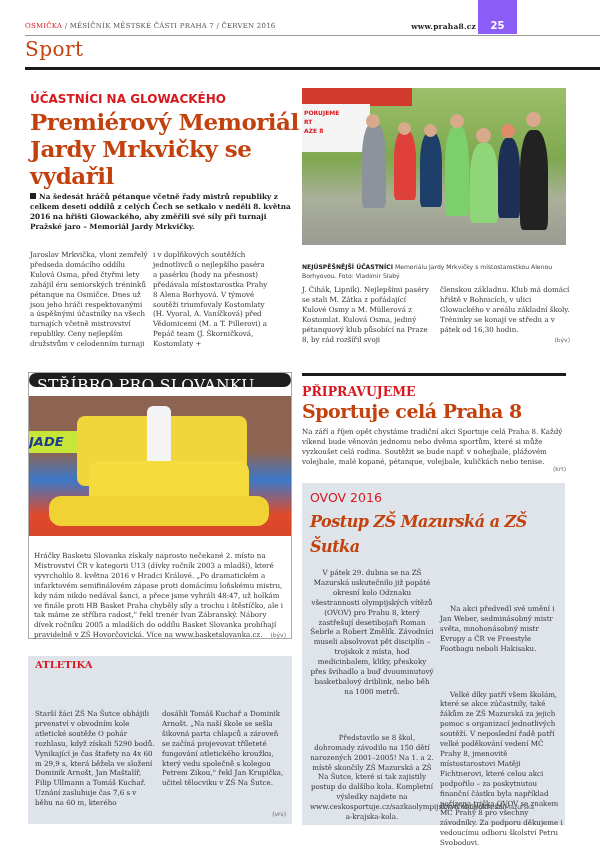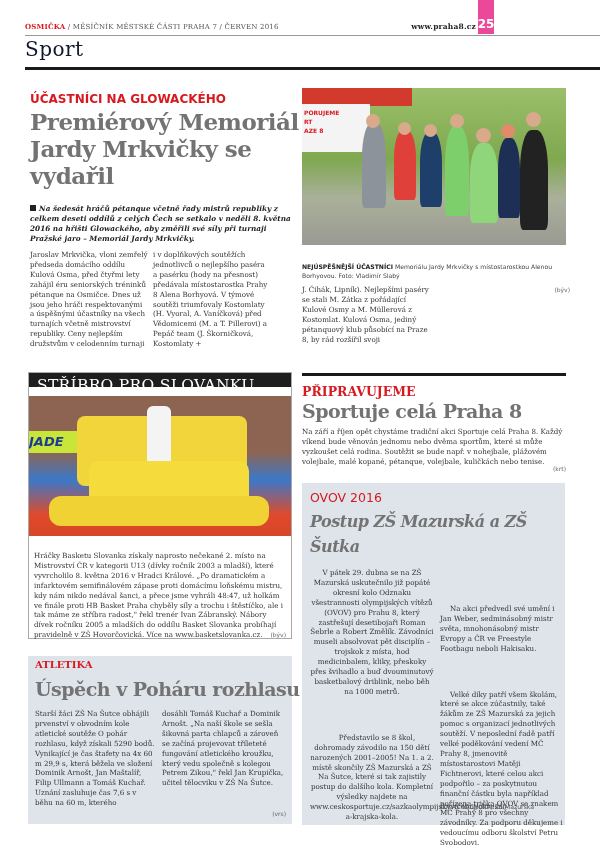--- a/index.html
+++ b/index.html
@@ -1,49 +1,49 @@
 <!DOCTYPE html>
 <html><head>
 <meta charset="utf-8">
 <style>
   * { box-sizing: border-box; margin: 0; padding: 0; }
   html, body { width: 600px; height: 849px; background: #ffffff; overflow: hidden; }
   body { position: relative; font-family: "DejaVu Serif", serif; color: #2a2a2a; }
 
   
   .hdr { position: absolute; left: 25px; top: 22px; width: 575px; height: 12px; font-size: 7px; letter-spacing: 0.2px; color: #555; }
-  .hdr .brand { color: #d71920; font-weight: bold; }
-  .pagebox { position: absolute; left: 478px; top: 0; width: 16px; height: 34px; background: #ec4899; color: #fff; font-family: "DejaVu Sans", sans-serif; font-weight: bold; font-size: 12px; display: flex; align-items: flex-end; justify-content: center; padding-bottom: 3px; }
+  .hdr .brand { color: #d71920; font-weight: normal; }
+  .pagebox { position: absolute; left: 478px; top: 0; width: 39px; height: 34px; background: #8b5cf6; color: #fff; font-family: "DejaVu Sans", sans-serif; font-weight: bold; font-size: 10px; display: flex; align-items: flex-end; justify-content: center; padding-bottom: 3px; }
   .hdr-line { position: absolute; left: 25px; top: 35px; width: 575px; height: 1px; background: #999; }
-  .section { position: absolute; left: 25px; top: 37px; font-size: 20px; color: #0f172a; font-family: "DejaVu Serif", serif; letter-spacing: 0.5px; }
+  .section { position: absolute; left: 25px; top: 37px; font-size: 20px; color: #c2410c; font-family: "DejaVu Serif", serif; letter-spacing: 0.5px; }
   .section-rule { position: absolute; left: 25px; top: 67px; width: 575px; height: 3px; background: #1a1a1a; }
 
   .kicker { color: #d71920; font-weight: bold; font-family: "DejaVu Sans", sans-serif; font-size: 12px; }
   .kicker.serif-k { font-family: "DejaVu Serif", serif; }
-  .headline { font-family: "DejaVu Serif", serif; font-weight: bold; color: #737373; letter-spacing: -0.5px; }
+  .headline { font-family: "DejaVu Serif", serif; font-weight: bold; color: #c2410c; letter-spacing: -0.5px; }
   .body { font-size: 7.1px; line-height: 9.9px; color: #333; }
   .lead { font-size: 7.3px; line-height: 10px; font-weight: bold; color: #222; }
   .sig { font-family: "DejaVu Sans", sans-serif; font-size: 6px; color: #666; text-align: right; }
 
   
   .a1-kicker { position: absolute; left: 30px; top: 92px; }
   .a1-title { position: absolute; left: 30px; top: 108px; width: 270px; font-size: 23px; line-height: 27px; }
-  .a1-lead { position: absolute; left: 30px; top: 204px; width: 270px; font-style: italic; }
+  .a1-lead { position: absolute; left: 30px; top: 192px; width: 270px; }
   .a1-lead .sq { display: inline-block; width: 6px; height: 6px; background: #222; margin-right: 3px; }
   .a1-col1 { position: absolute; left: 30px; top: 250px; width: 118px; }
   .a1-col2 { position: absolute; left: 153px; top: 250px; width: 118px; }
   .a1-photo { position: absolute; left: 302px; top: 88px; width: 264px; height: 157px; overflow: hidden; background: linear-gradient(180deg,#9bbf6a 0%,#7fa84f 45%,#aab09a 70%,#9a9a93 100%); }
   .a1-caption { position: absolute; left: 302px; top: 262px; width: 270px; font-family: "DejaVu Sans", sans-serif; font-size: 6.1px; line-height: 9px; color: #444; }
   .a1-caption b { color: #222; }
   .a1-col3 { position: absolute; left: 302px; top: 285px; width: 130px; }
   .a1-col4 { position: absolute; left: 440px; top: 285px; width: 130px; }
 
   
   .sb { position: absolute; left: 28px; top: 372px; width: 264px; height: 267px; border: 1px solid #aaa; }
-  .sb-band { position: absolute; left: 0; top: 0; width: 262px; height: 14px; background: #1e1e1e; color: #fff; font-size: 15.5px; padding: 3px 8px; letter-spacing: 0.3px; white-space: nowrap; }
+  .sb-band { position: absolute; left: 0; top: 0; width: 262px; height: 14px; background: #1e1e1e; color: #fff; font-size: 15.5px; padding: 3px 8px; letter-spacing: 0.3px; white-space: nowrap; border-radius: 8px; }
   .sb-photo { position: absolute; left: 0; top: 23px; width: 262px; height: 140px; background: linear-gradient(180deg,#8d6452 0%,#8d6452 40%,#3b78c9 60%,#e04a2b 85%,#d64628 100%); overflow: hidden; }
   .sb-text { position: absolute; left: 5px; top: 178px; width: 252px; }
 
   
   .at { position: absolute; left: 28px; top: 656px; width: 264px; height: 168px; background: #dfe4ea; }
   .at-kicker { position: absolute; left: 7px; top: 3px; font-size: 10px; }
   .at-title { position: absolute; left: 7px; top: 22px; font-size: 19px; white-space: nowrap; }
   .at-col1 { position: absolute; left: 7px; top: 53px; width: 120px; }
   .at-col2 { position: absolute; left: 134px; top: 53px; width: 124px; }
   .at-sig { position: absolute; right: 6px; top: 154px; }
@@ -110,41 +110,41 @@
   <div class="person" style="left:196px;top:50px;width:22px;height:80px;background:#1e2f55;"></div>
   <div class="head" style="left:199px;top:36px;width:14px;height:14px;background:#e08b6a;"></div>
   <div class="person" style="left:218px;top:42px;width:28px;height:100px;background:#222;"></div>
   <div class="head" style="left:224px;top:24px;width:15px;height:15px;"></div>
 </div>
 <div class="a1-caption">
   <b>NEJÚSPĚŠNĚJŠÍ ÚČASTNÍCI</b><span> Memoriálu Jardy Mrkvičky s místostarostkou Alenou Borhyovou. Foto: Vladimír Slabý</span>
 </div>
 <div class="body a1-col3">J. Čihák, Lipník). Nejlepšími paséry se stali M. Zátka z pořádající Kulové Osmy a M. Müllerová z Kostomlat. Kulová Osma, jediný pétanquový klub působící na Praze 8, by rád rozšířil svoji</div>
 <div class="body a1-col4">
+  <span>členskou základnu. Klub má domácí hřiště v Bohnicích, v ulici Glowackého v areálu základní školy. Tréninky se konají ve středu a v pátek od 16,30 hodin.</span>
   <div class="sig">(býv)</div>
 </div>
 
 <div class="sb">
   <div class="sb-band">STŘÍBRO PRO SLOVANKU</div>
   <div class="sb-photo">
     <div style="position:absolute;left:0;top:35px;width:70px;height:22px;background:#c8e63a;font-family:'DejaVu Sans',sans-serif;font-weight:bold;font-style:italic;color:#1c3d8f;font-size:13px;padding:3px 0;">JADE</div>
     <div style="position:absolute;left:48px;top:20px;width:170px;height:70px;background:#f2d53a;border-radius:8px;"></div>
     <div style="position:absolute;left:118px;top:10px;width:24px;height:80px;background:#f4f4f4;border-radius:6px;"></div>
     <div style="position:absolute;left:60px;top:65px;width:160px;height:50px;background:#f5dc3c;border-radius:10px;"></div>
     <div style="position:absolute;left:20px;top:100px;width:220px;height:30px;background:#f0d235;border-radius:12px;"></div>
   </div>
   <div class="body sb-text">
     <span>Hráčky Basketu Slovanka získaly naprosto nečekané 2. místo na Mistrovství ČR v kategorii U13 (dívky ročník 2003 a mladší), které vyvrcholilo 8. května 2016 v Hradci Králové. „Po dramatickém a infarktovém semifinálovém zápase proti domácímu loňskému mistru, kdy nám nikdo nedával šanci, a přece jsme vyhráli 48:47, už holkám ve finále proti HB Basket Praha chyběly síly a trochu i štěstíčko, ale i tak máme ze stříbra radost," řekl trenér Ivan Zábranský. Nábory dívek ročníku 2005 a mladších do oddílu Basket Slovanka probíhají pravidelně v ZŠ Hovorčovická. Více na www.basketslovanka.cz.</span>
     <span class="sig" style="float:right;">(býv)</span>
   </div>
 </div>
 
 <div class="at">
   <div class="kicker serif-k at-kicker">ATLETIKA</div>
-  <h2 class="headline at-title">Úspěch v Poháru rozhlasu</h2>
   <div class="body at-col1">Starší žáci ZŠ Na Šutce obhájili prvenství v obvodním kole atletické soutěže O pohár rozhlasu, když získali 5290 bodů. Vynikající je čas štafety na 4x 60 m 29,9 s, která běžela ve složení Dominik Arnošt, Jan Maštalíř, Filip Ullmann a Tomáš Kuchař. Uznání zasluhuje čas 7,6 s v běhu na 60 m, kterého</div>
   <div class="body at-col2">dosáhli Tomáš Kuchař a Dominik Arnošt. „Na naší škole se sešla šikovná parta chlapců a zároveň se začíná projevovat tříleteté fungování atletického kroužku, který vedu společně s kolegou Petrem Zikou," řekl Jan Krupička, učitel tělocviku v ZŠ Na Šutce.</div>
   <div class="sig at-sig">(vrs)</div>
 </div>
 
 <div class="pr-rule"></div>
 <div class="kicker serif-k pr-kicker">PŘIPRAVUJEME</div>
 <h2 class="headline pr-title">Sportuje celá Praha 8</h2>
 <div class="body pr-text">Na září a říjen opět chystáme tradiční akci Sportuje celá Praha 8. Každý víkend bude věnován jednomu nebo dvěma sportům, které si může vyzkoušet celá rodina. Soutěžit se bude např. v nohejbale, plážovém volejbale, malé kopané, pétanque, volejbale, kuličkách nebo tenise.</div>
 <div class="sig pr-sig" style="width:26px;">(krt)</div>

